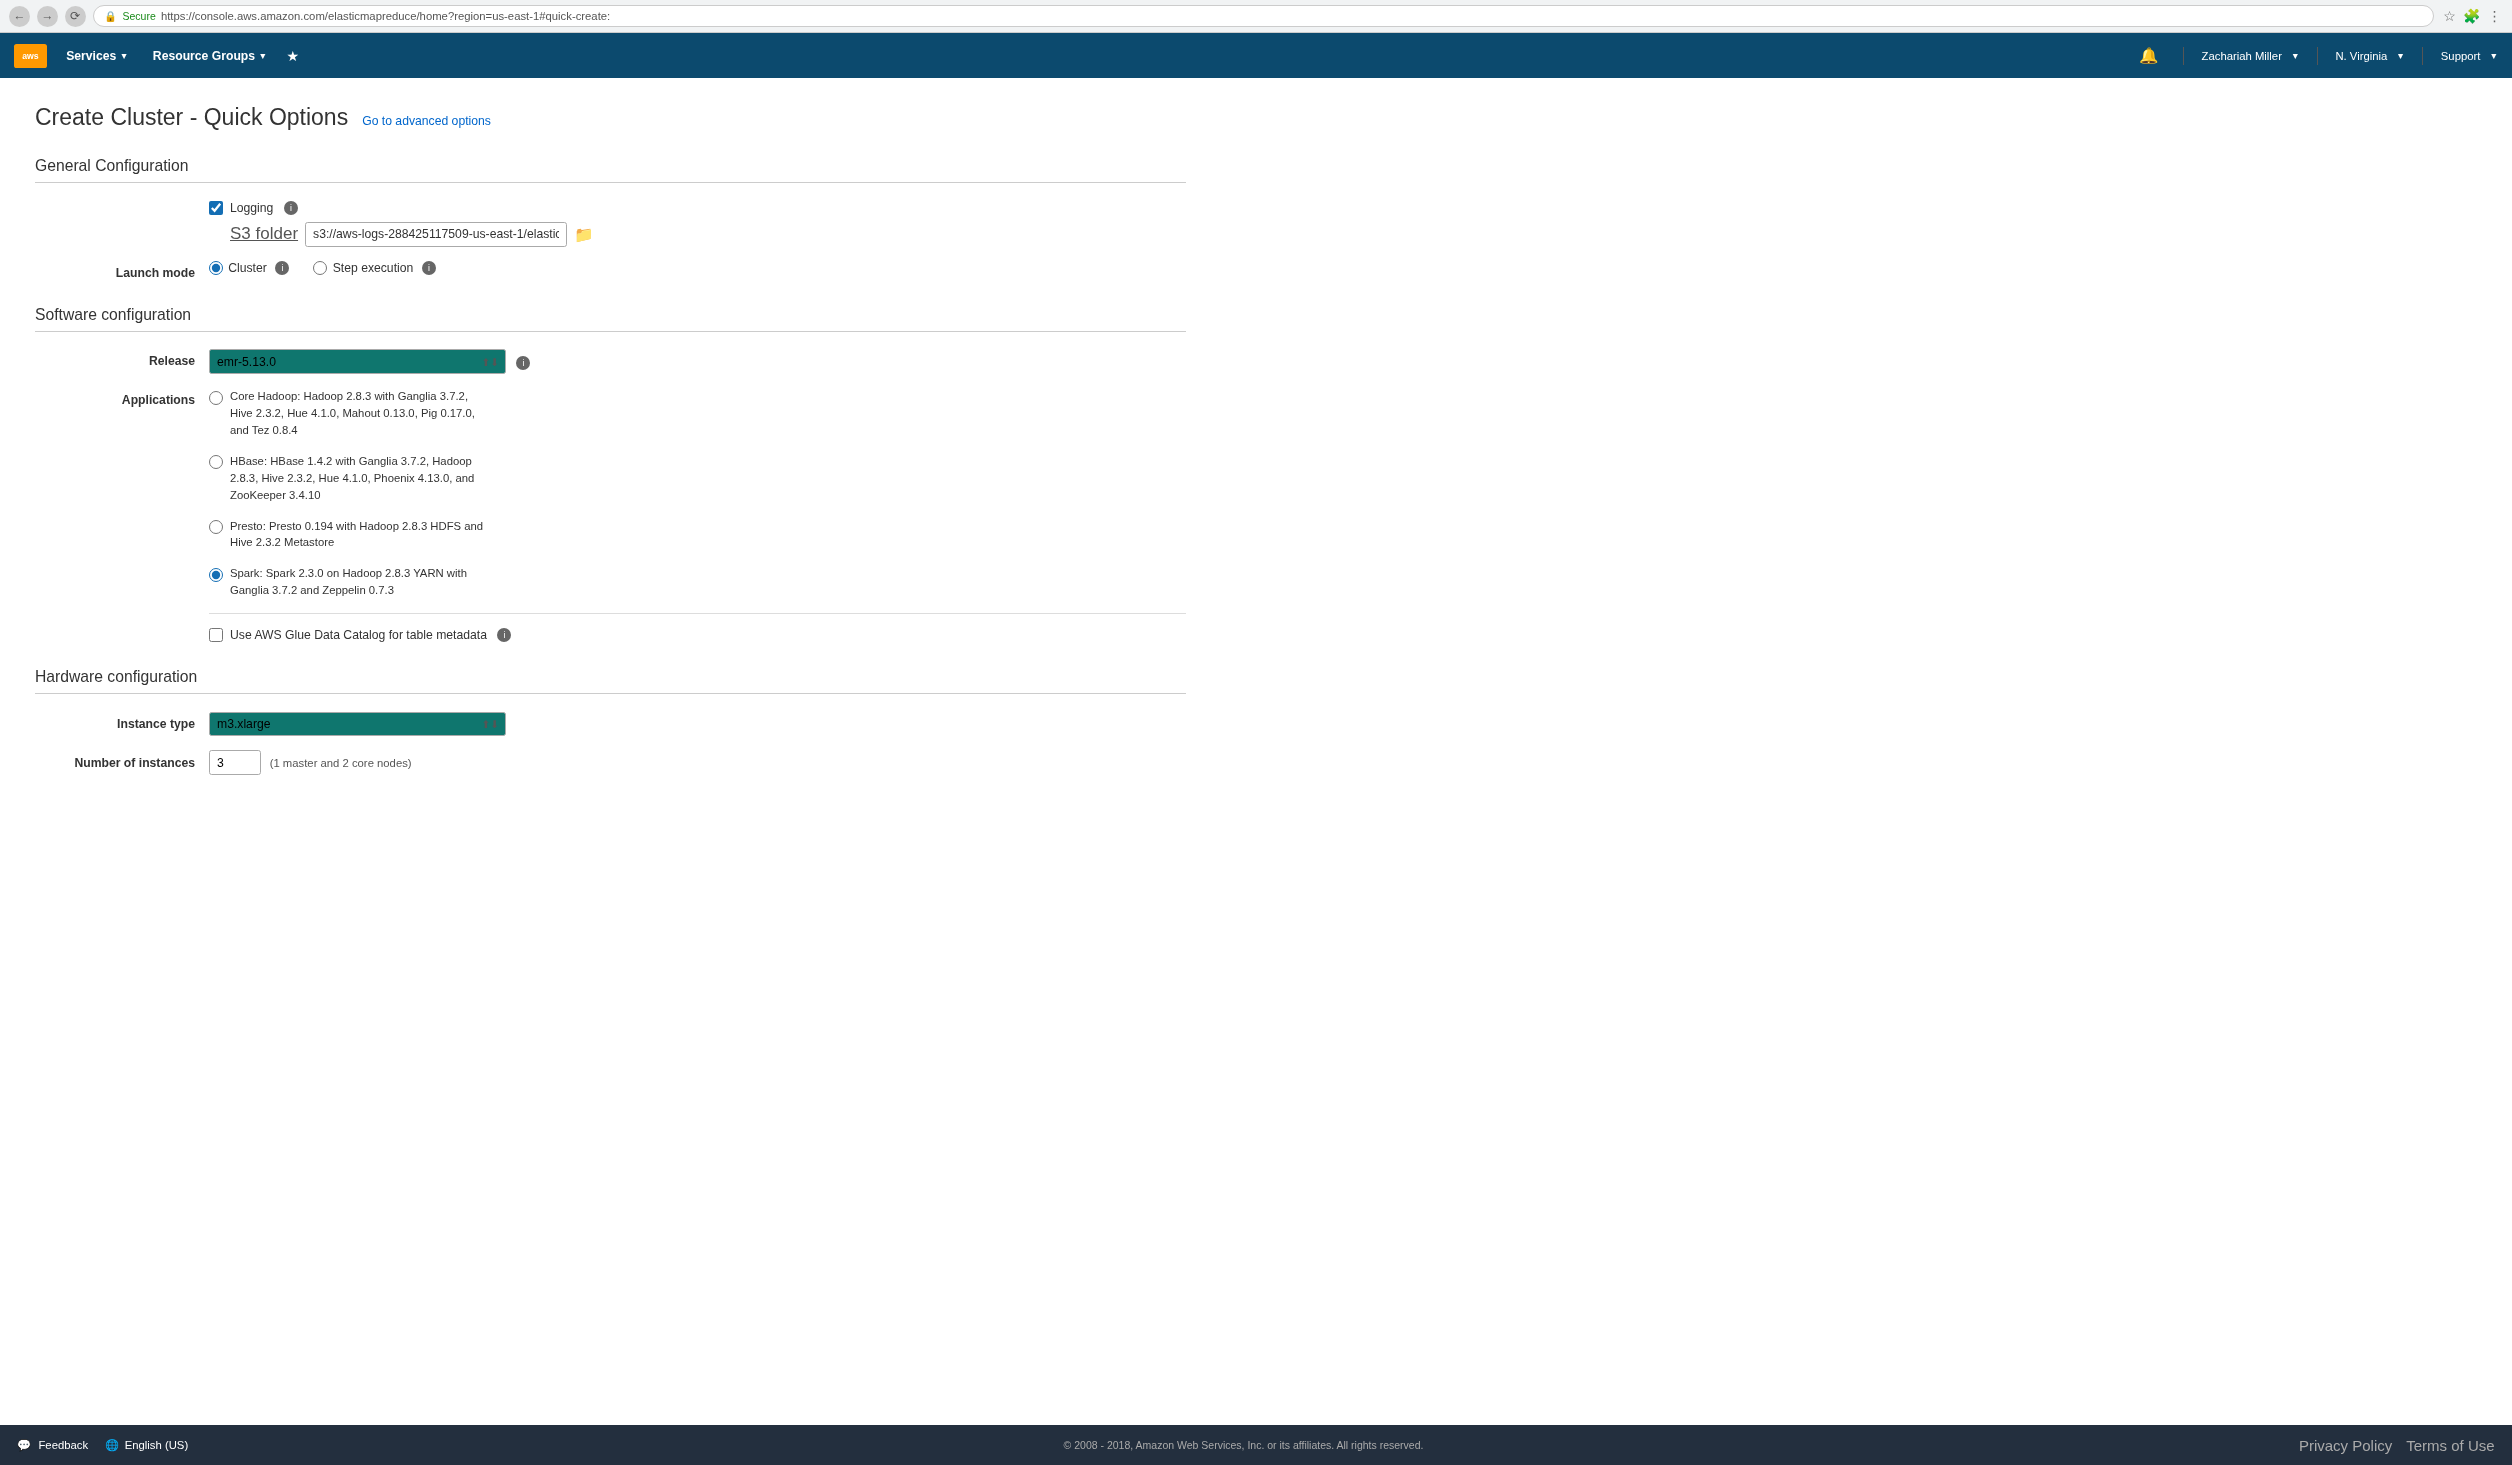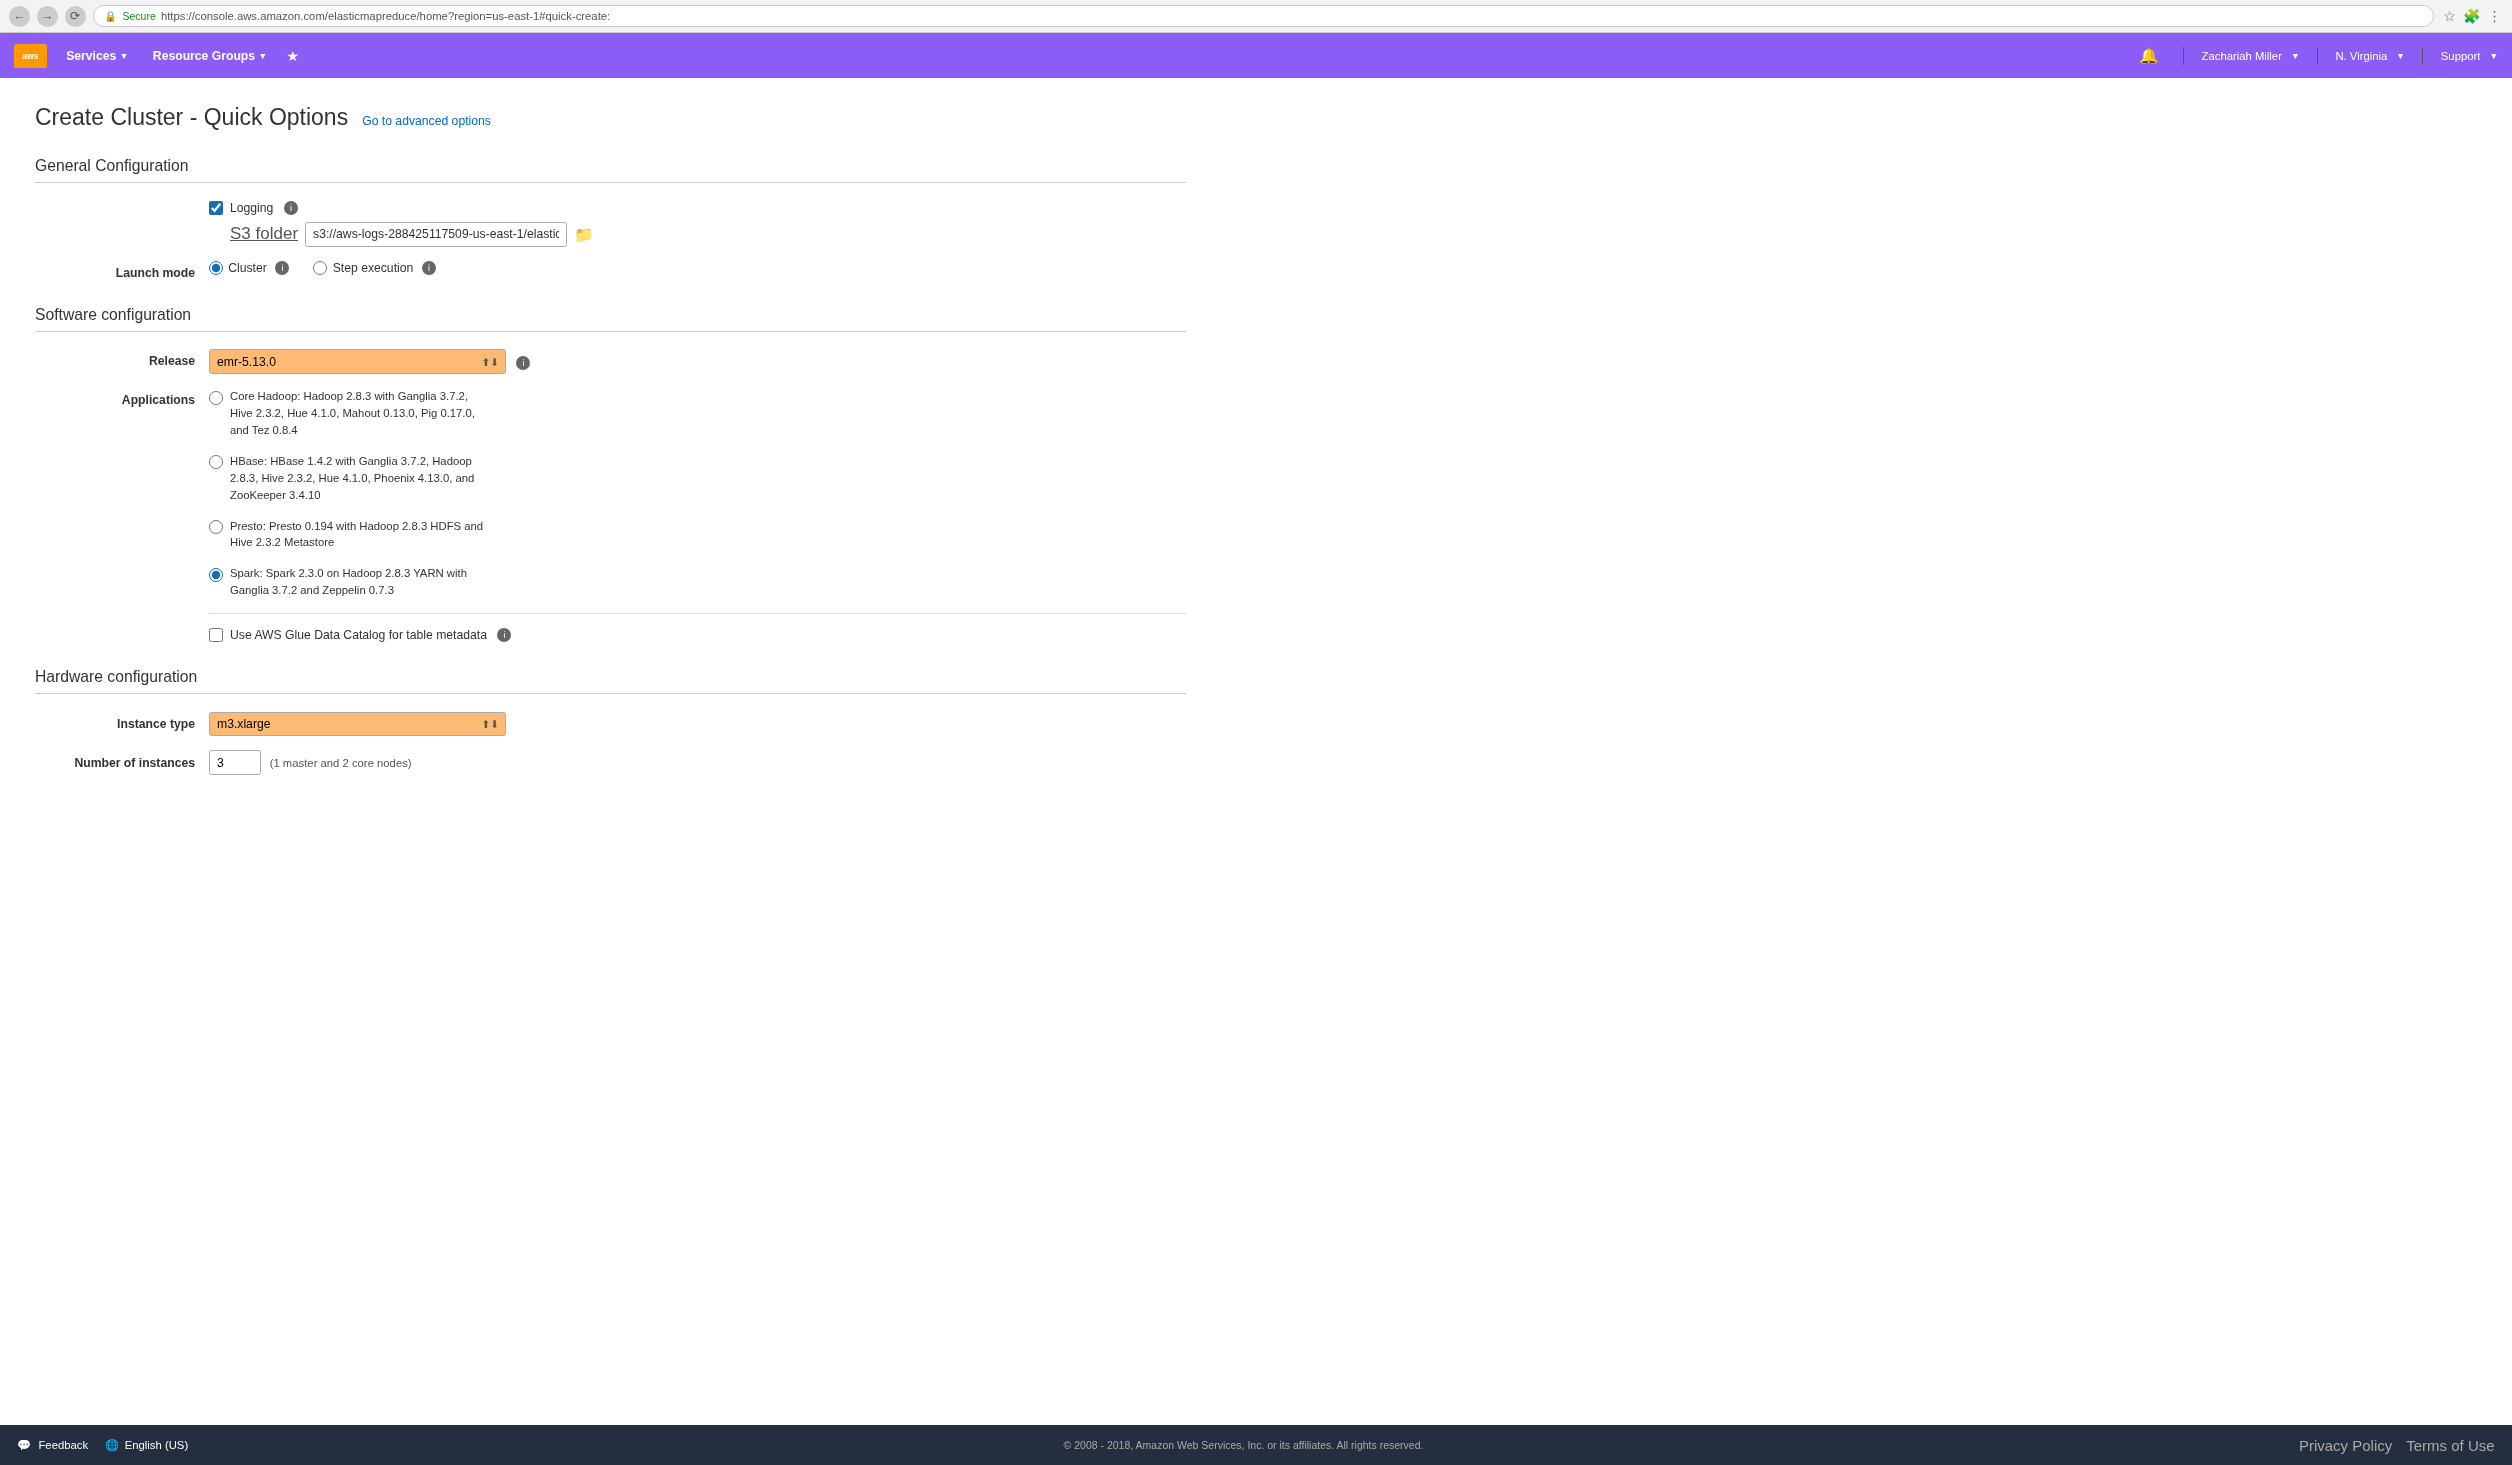--- a/index.html
+++ b/index.html
@@ -23,21 +23,21 @@
       flex: 1; background: #fff; border: 0.9px solid #ccc; border-radius: 17.4px;
       padding: 3.5px 10.5px; font-size: 11.3px; display: flex; align-items: center; gap: 5.2px;
     }
     .secure-badge { color: #1a8a1a; font-size: 10.5px; }
     .url-text { color: #555; font-size: 11.3px; }
     .browser-icons { display: flex; gap: 5.2px; align-items: center; }
     .browser-icon-btn { width: 17.4px; height: 17.4px; cursor: pointer; color: #666; font-size: 14px; display: flex; align-items: center; justify-content: center; }
 
     
     .aws-navbar {
-      background: #8b5cf6;
+      background: #0c4a6e;
       display: flex;
       align-items: center;
       padding: 0 14px;
       height: 45px;
       gap: 14px;
     }
     .aws-logo {
       display: flex; align-items: center; gap: 3.5px; color: #fff;
     }
     .aws-logo-box {
@@ -103,21 +103,21 @@
     .folder-icon { font-size: 15.7px; cursor: pointer; }
 
     .radio-group { display: flex; gap: 24px; align-items: center; }
     .radio-option { display: flex; align-items: center; gap: 5.2px; cursor: pointer; }
     .radio-option input[type="radio"] { accent-color: #146eb4; width: 14px; height: 14px; }
 
     .select-wrapper { position: relative; display: inline-block; }
     .select-wrapper select {
       appearance: none; -webkit-appearance: none;
       border: 0.9px solid #aaa; border-radius: 2.6px; padding: 4.4px 24.4px 4.4px 7px;
-      font-size: 12.2px; background: #fdba74; cursor: pointer; width: 297px;
+      font-size: 12.2px; background: #0f766e; cursor: pointer; width: 297px;
     }
     .select-arrow {
       position: absolute; right: 7px; top: 50%; transform: translateY(-50%);
       pointer-events: none; font-size: 10.5px; color: #555;
     }
 
     .info-icon {
       display: inline-flex; align-items: center; justify-content: center;
       width: 14px; height: 14px; border-radius: 50%; background: #666;
       color: #fff; font-size: 8.7px; cursor: pointer; margin-left: 3.5px; flex-shrink: 0;

